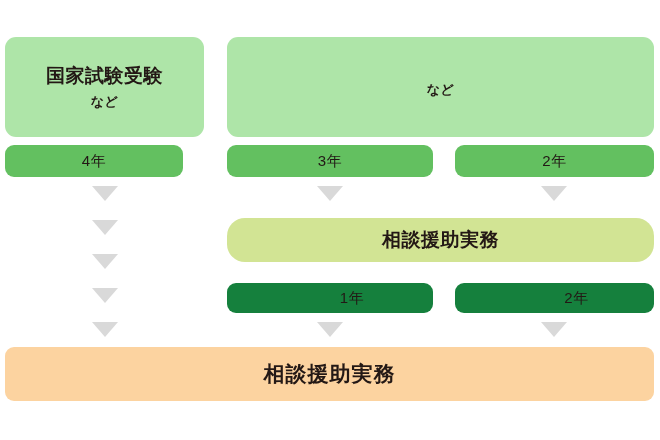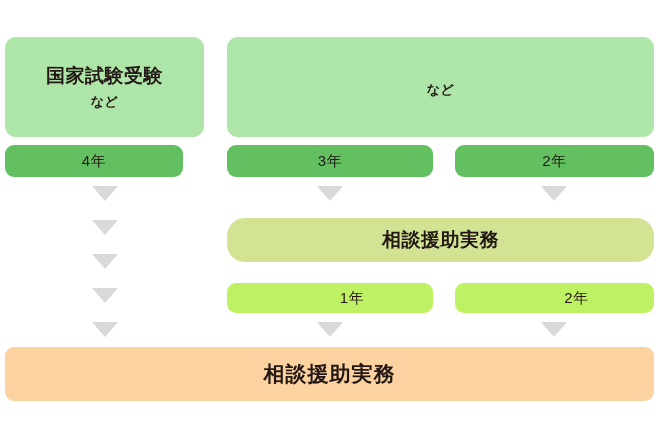--- a/index.html
+++ b/index.html
@@ -56,21 +56,21 @@
     box-sizing: border-box;
     display: flex;
     align-items: center;
     justify-content: center;
     border-radius: 9px;
     font-size: 15px;
     font-weight: normal;
     letter-spacing: 0.5px;
   }
   .bar-green { background: #63c060; }
-  .bar-lime  { background: #bef264; padding-left: 44px; }
+  .bar-lime  { background: #15803d; padding-left: 44px; }
 
   
   .practice {
     background: #d2e494;
     border-radius: 9px;
   }
   .practice .title { font-size: 19px; font-weight: bold; }
 
   
   .exam {

